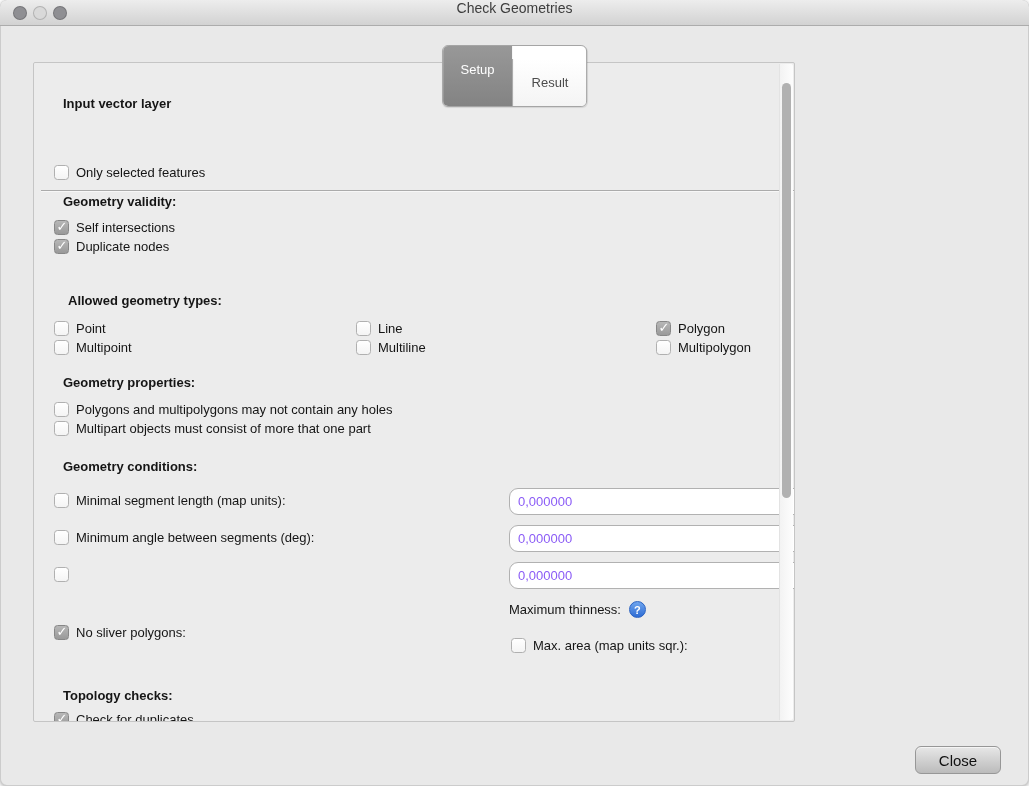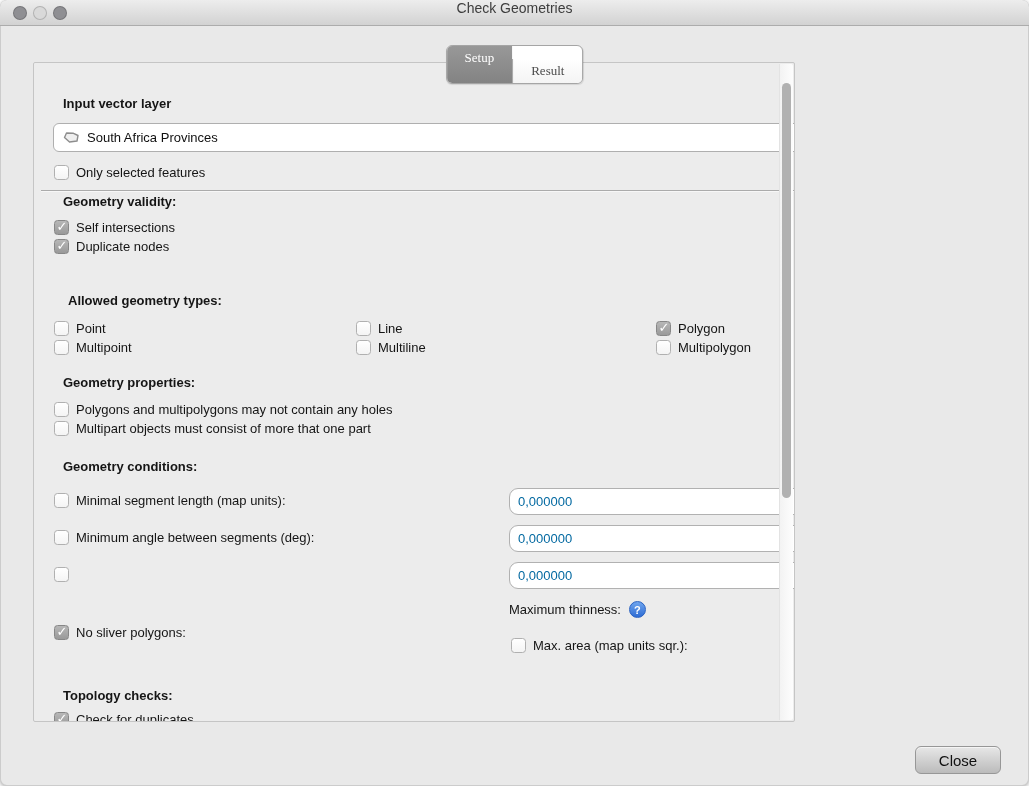--- a/index.html
+++ b/index.html
@@ -16,21 +16,21 @@
   .titlebar-text{font-size:14px;color:#3d3d3d;}
   .tl{position:absolute;top:6px;width:14px;height:14px;border-radius:50%;border:1px solid rgba(0,0,0,.18);}
   .tl.close{left:13px;background:#8f8f93;}
   .tl.min{left:33px;background:#d9d9d9;}
   .tl.zoom{left:53px;background:#8f8f93;}
 
   
   .tabs{position:absolute;top:45px;left:50%;transform:translateX(-50%);display:flex;
     border:1px solid #a5a5a5;border-radius:6px;overflow:hidden;z-index:5;background:#fff;
     box-shadow:0 1px 1px rgba(0,0,0,.10);}
-  .tab{padding:4px 18px;font-size:13px;color:#4c4c4c;background:linear-gradient(#ffffff,#f4f4f4);cursor:default;font-family:Liberation Serif, serif;}
+  .tab{padding:16px 18px;font-size:13px;color:#4c4c4c;background:linear-gradient(#ffffff,#f4f4f4);cursor:default;}
   .tab + .tab{border-left:1px solid #a5a5a5;margin-top:13px;}
   .tab.selected{background:linear-gradient(#989898,#838383);color:#ffffff;}
 
   
   .panel{position:absolute;left:33px;top:62px;width:762px;height:660px;background:#ececec;
     border:1px solid #c5c5c5;border-radius:2px;overflow:hidden;}
   .heading{position:absolute;font-size:13px;font-weight:bold;color:#151515;white-space:nowrap;}
   .row{position:absolute;display:flex;align-items:center;gap:7px;height:17px;}
   .lbl{font-size:13px;color:#151515;white-space:nowrap;}
   .cb{width:15px;height:15px;flex:none;background:linear-gradient(#ffffff,#f4f4f4);
@@ -43,21 +43,21 @@
   
   .combo{position:absolute;left:19px;top:60px;width:896px;height:29px;background:#fff;
     border:1px solid #afafaf;border-radius:6px;display:flex;align-items:center;overflow:hidden;}
   .combo-icon{margin-left:7px;display:flex;flex:none;}
   .combo-text{margin-left:6px;font-size:13px;color:#101010;flex:1;}
   .combo-step{width:23px;height:100%;flex:none;background:linear-gradient(#c6c6c6,#8d8d8d);
     border-left:1px solid #9b9b9b;display:flex;align-items:center;justify-content:center;color:#fff;}
 
   
   .field{position:absolute;height:27px;border:1px solid #b1b1b1;background:#fff;
-    font-family:"Liberation Sans","DejaVu Sans",sans-serif;font-size:13px;color:#0369a1;
+    font-family:"Liberation Sans","DejaVu Sans",sans-serif;font-size:13px;color:#8b5cf6;
     padding:0 8px;outline:none;border-radius:9px;}
   .spin{position:absolute;width:17px;height:26px;border:1px solid #b8b8b8;border-radius:8px;
     background:linear-gradient(#ffffff,#f1f1f1);display:flex;align-items:center;justify-content:center;color:#3a3a3a;}
   .spin.disabled{color:#c2c2c2;}
   .spin svg, .combo-step svg, .combo-icon svg{display:block;}
   .chev{fill:none;stroke:currentColor;stroke-width:1.7;stroke-linecap:round;stroke-linejoin:round;}
 
   .help{width:17px;height:17px;flex:none;border-radius:50%;margin-left:1px;
     background:linear-gradient(#6fa5ee,#2e6cd4);border:1px solid #2a62c2;color:#fff;
     display:flex;align-items:center;justify-content:center;}
@@ -88,34 +88,20 @@
 
   <div class="tabs">
     <div class="tab selected">Setup</div>
     <div class="tab">Result</div>
   </div>
 
   <div class="panel">
 
     <div class="heading" style="left:29px;top:33px">Input vector layer</div>
 
-    <div class="combo">
-      <span class="combo-icon">
-        <svg width="20" height="15" viewBox="0 0 20 15">
-          <path d="M3.5 7.5 L5.5 3 L12 3.2 L17 5.5 L16 11 L8.5 12 Z" fill="#efefef" stroke="#8d8d8d" stroke-width="1.4" stroke-linejoin="round"></path>
-        </svg>
-      </span>
-      <span class="combo-text">South Africa Provinces</span>
-      <span class="combo-step">
-        <svg width="10" height="18" viewBox="0 0 10 18">
-          <path class="chev" d="M2.2 7 L5 3.8 L7.8 7"></path>
-          <path class="chev" d="M2.2 11 L5 14.2 L7.8 11"></path>
-        </svg>
-      </span>
-    </div>
 
     <div class="row" style="left:20px;top:101px">
       <span class="cb"></span>
       <span class="lbl">Only selected features</span>
     </div>
 
     <div class="separator"></div>
 
     <div class="heading" style="left:29px;top:131px">Geometry validity:</div>
     <div class="row" style="left:20px;top:156px">

